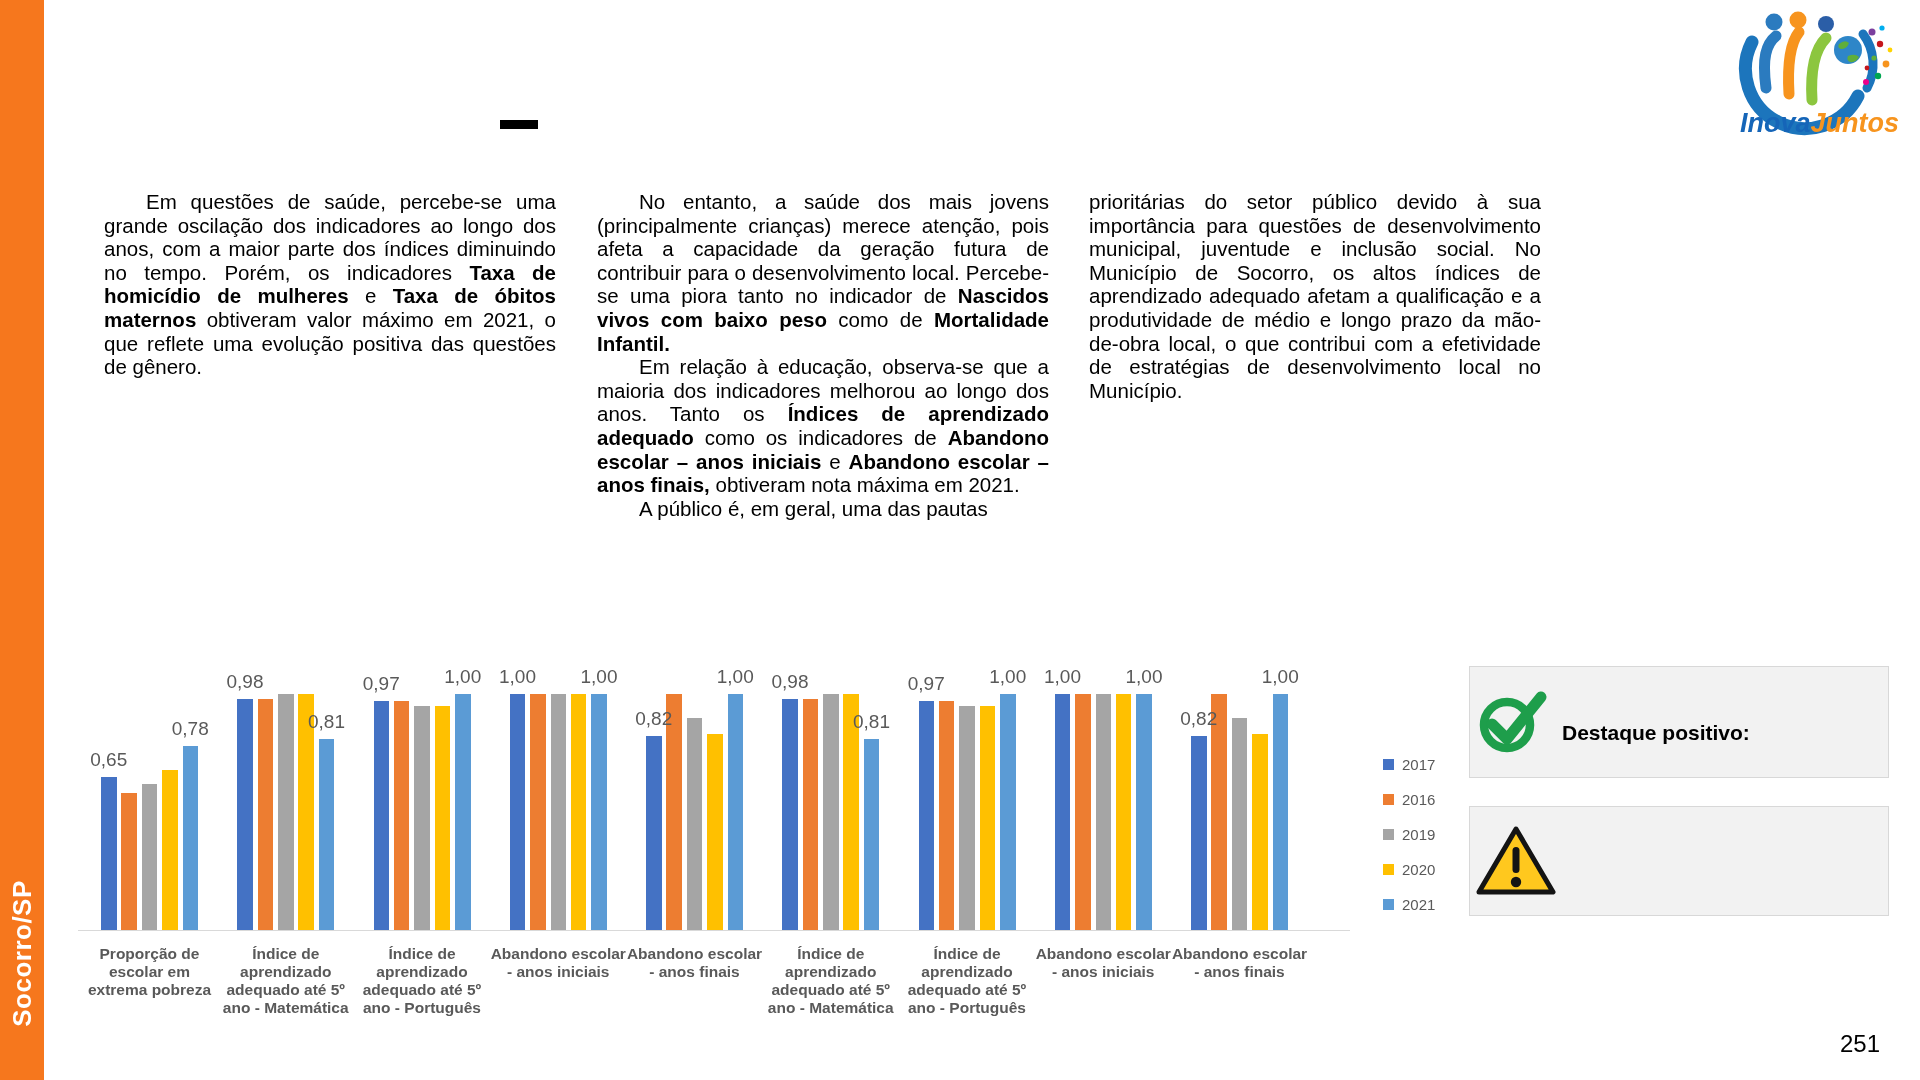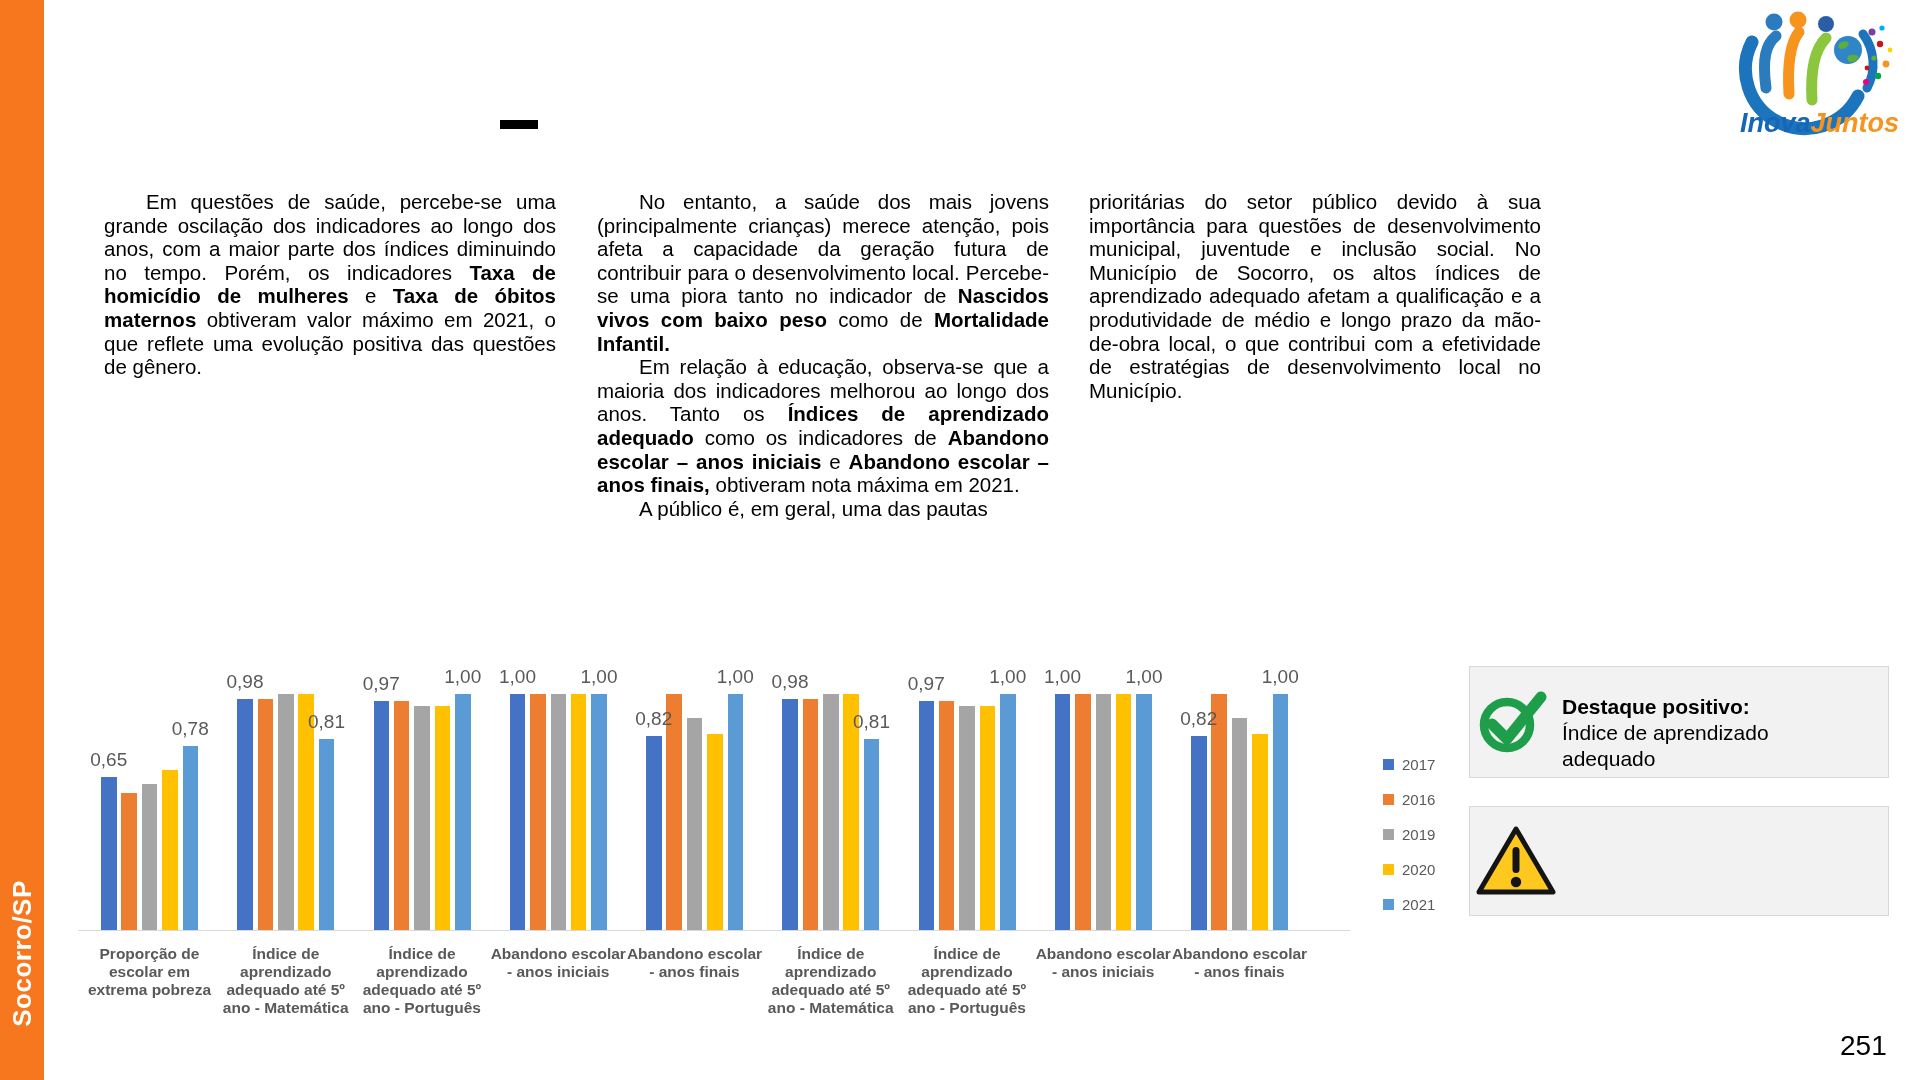--- a/index.html
+++ b/index.html
@@ -53,21 +53,21 @@
     border:1px solid #D8D8D8; box-sizing:border-box;
     display:flex; align-items:center; }
   #callout1 { top:666px; height:112px; }
   #callout2 { top:806px; height:110px; }
   .callout-icon { flex:0 0 92px; display:flex; justify-content:center; align-items:center; }
   .callout-text { width:250px; font-size:21px; line-height:26px; }
   .callout-text .ttl { font-weight:bold;margin-top:21px; }
   .callout-body-block { display:block; }
   .justify { text-align:justify; }
 
-  .page-number { position:absolute; left:1840px; top:1030px; font-size:28px; color:#000; }
+  .page-number { position:absolute; left:1840px; top:1030px; font-size:24px; color:#000; }
 </style>
 </head>
 <body>
 
 <div class="sidebar"></div>
 <div class="sidebar-label-wrap">
   <span>Socorro/SP</span>
 </div>
 
 <div class="title-dash"></div>
@@ -230,21 +230,20 @@
 
 <div class="callout" id="callout1">
   <div class="callout-icon">
     <svg width="78" height="66" viewBox="0 0 78 66">
       <circle cx="30" cy="36" r="23" stroke="#1E9E4B" stroke-width="8.5" fill="none"></circle>
       <path d="M15 35 L30 50 L64 8" stroke="#1E9E4B" stroke-width="11" fill="none" stroke-linecap="round" stroke-linejoin="round"></path>
     </svg>
   </div>
   <div class="callout-text">
     <span class="ttl callout-body-block">Destaque positivo:</span>
-    <span class="callout-body-block">Índice de aprendizado adequado</span>
   </div>
 </div>
 
 <div class="callout" id="callout2">
   <div class="callout-icon">
     <svg width="86" height="78" viewBox="0 0 86 78">
       <path d="M43 7 L80 70 L6 70 Z" fill="#FFC81E" stroke="#141414" stroke-width="5" stroke-linejoin="round"></path>
       <rect x="39.5" y="25" width="7" height="26" rx="3.5" fill="#141414"></rect>
       <circle cx="43" cy="60" r="5.2" fill="#141414"></circle>
     </svg>

